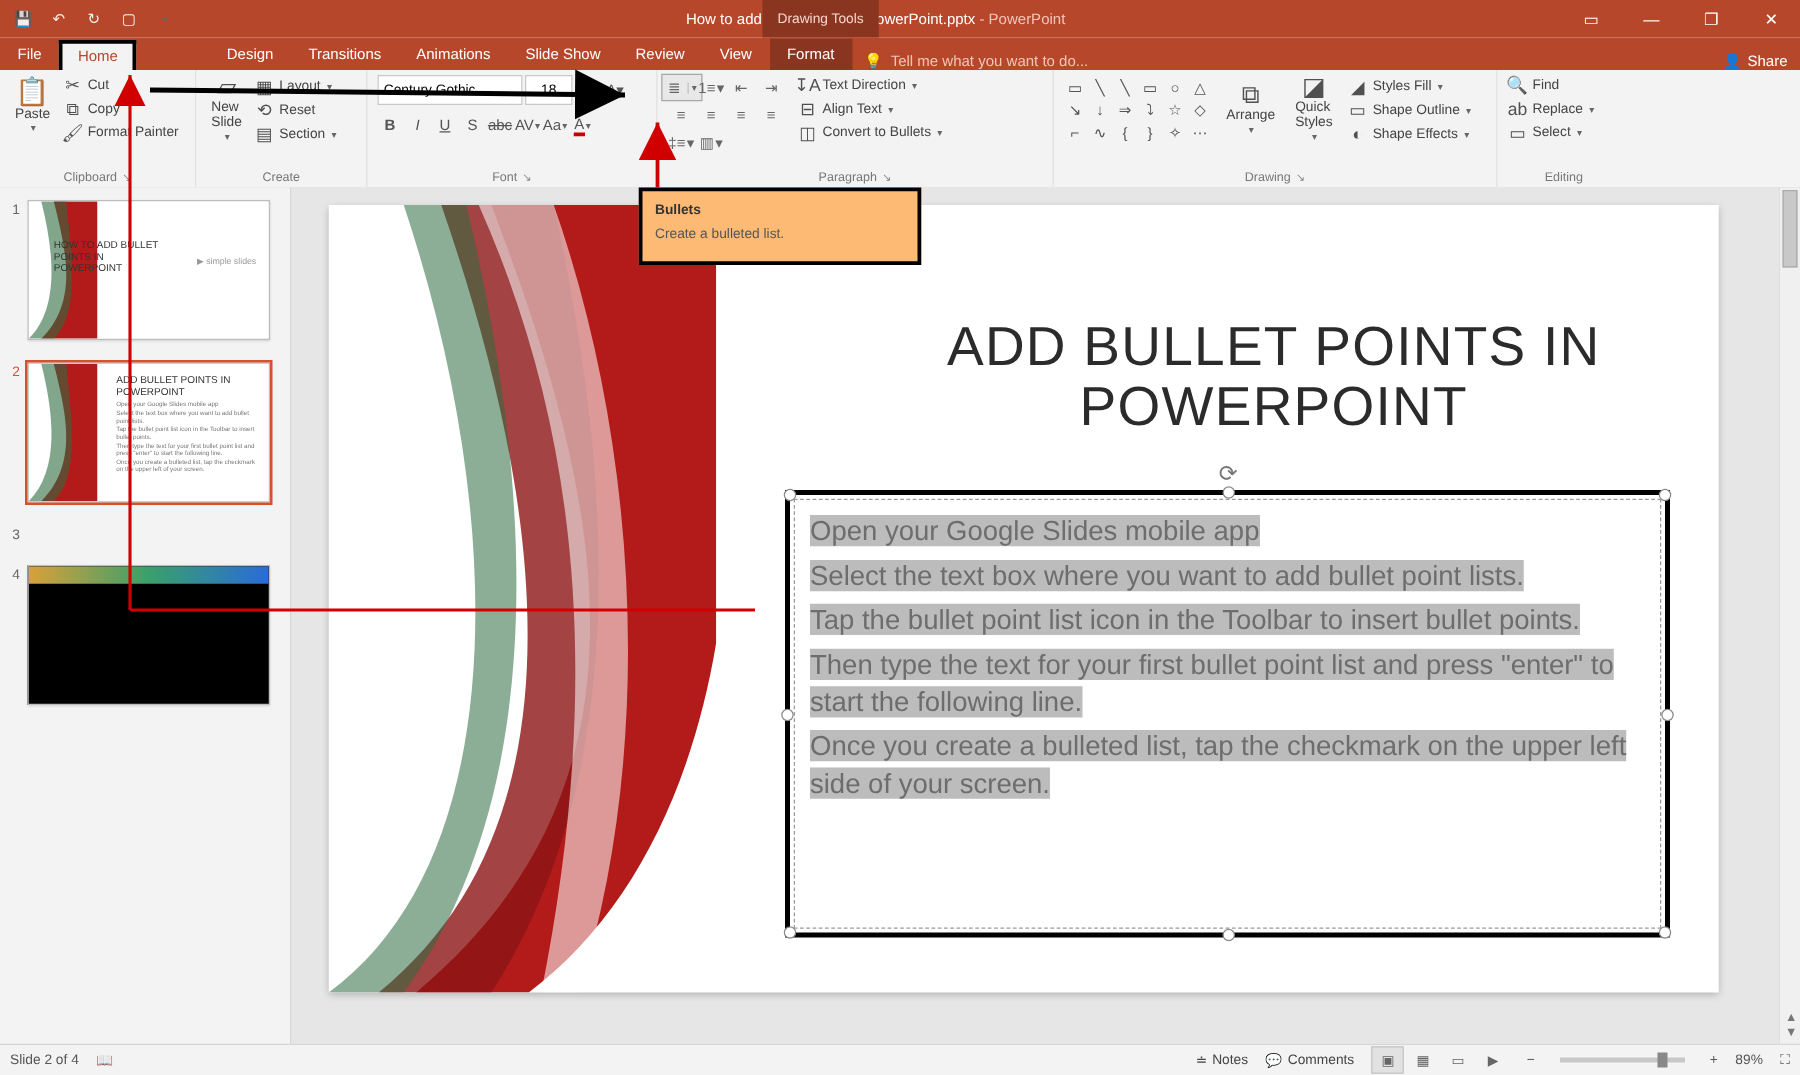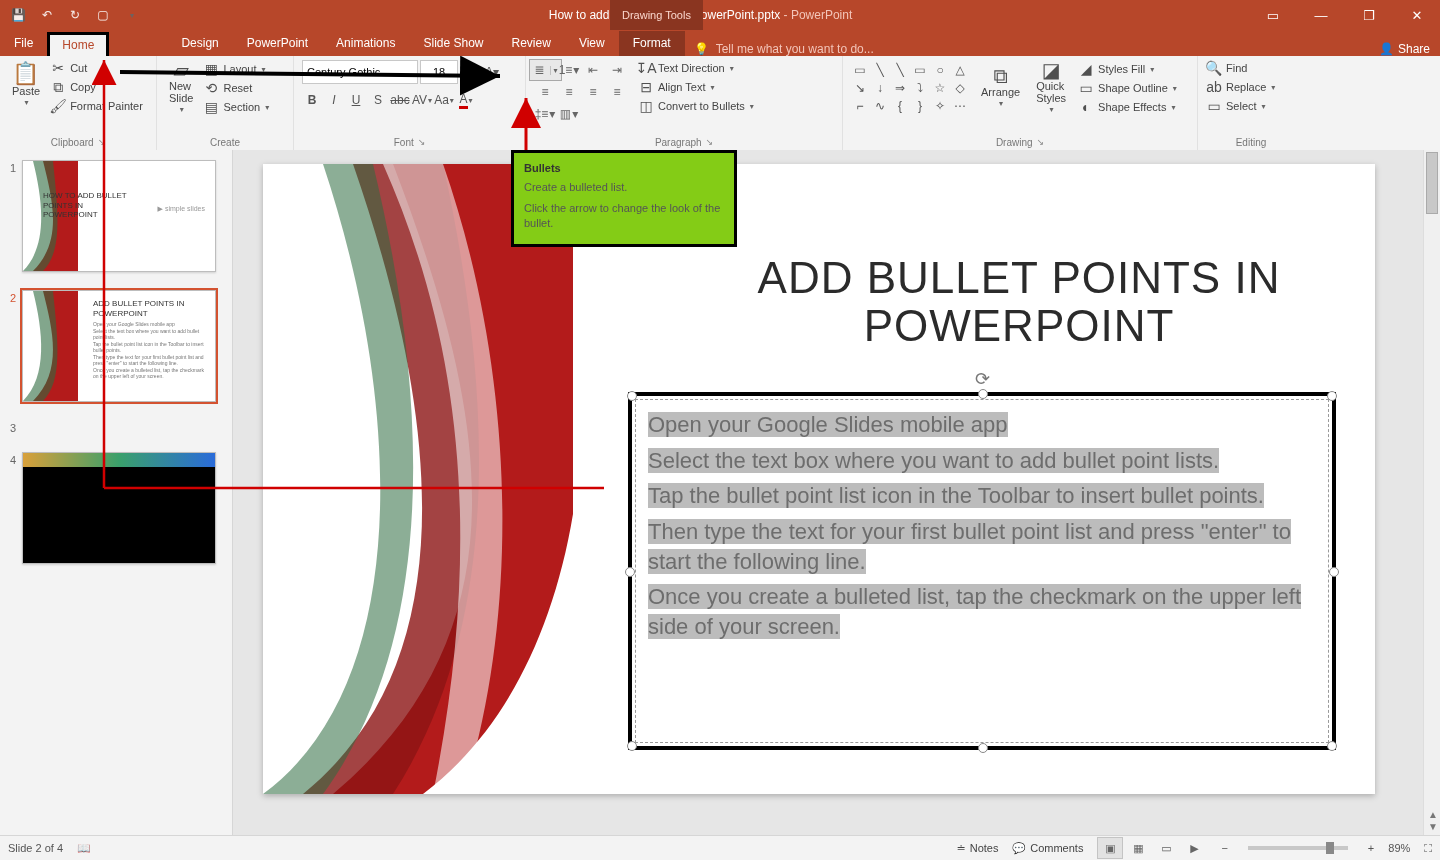--- a/index.html
+++ b/index.html
@@ -30,21 +30,21 @@
   .ic{width:16px;height:16px;display:inline-flex;align-items:center;justify-content:center;font-size:14px;color:#505050}
   .smallbtn{display:flex;align-items:center;gap:4px;font-size:11px;color:#444;white-space:nowrap}
   .drop{font-size:8px;color:#666;margin-left:1px}
   select.fake,input.fake{border:1px solid #c8c8c8;background:#fff;font-size:11px;height:20px}
   
   #bullets-btn{display:flex;align-items:center;border:1px solid #a8a8a8;background:#e8e8e8;height:20px}
   #bullets-btn .main{width:20px;display:flex;align-items:center;justify-content:center}
   #bullets-btn .dd{width:10px;font-size:8px;text-align:center;border-left:1px solid #c0c0c0}
   #bullets-wrap{border:3px solid #000;padding:1px;display:inline-flex}
   
-  #tooltip{position:absolute;left:511px;top:150px;width:200px;border:3px solid #000;background:#84cc16;padding:8px 10px;font-size:11px;color:#555;line-height:1.35;z-index:50}
+  #tooltip{position:absolute;left:511px;top:150px;width:200px;border:3px solid #000;background:#fdba74;padding:8px 10px;font-size:11px;color:#555;line-height:1.35;z-index:50}
   #tooltip .tt-title{font-weight:600;color:#333;margin-bottom:4px}
   #tooltip p{margin:0 0 6px}
   
   #anno-svg{position:absolute;left:0;top:0;pointer-events:none;z-index:60}
   
   #workspace{position:absolute;left:0;top:150px;right:0;bottom:24px;display:flex;background:#e6e6e6}
   #thumbs{width:232px;background:#f3f3f3;border-right:1px solid #d6d6d6;padding-top:10px;overflow:hidden}
   .thumb-row{display:flex;align-items:flex-start;gap:6px;margin:0 8px 18px 6px}
   .thumb-num{font-size:11px;color:#666;width:10px;text-align:right;padding-top:2px}
   .thumb{width:192px;height:110px;background:#fff;border:1px solid #bdbdbd;box-shadow:0 1px 2px rgba(0,0,0,.15);position:relative;overflow:hidden}
@@ -104,21 +104,21 @@
     <span class="wbtn">❐</span>
     <span class="wbtn">✕</span>
   </div>
 </div>
 
 <div id="ribbon-tabs">
   <div class="rtab">File</div>
   <div class="rtab active">Home</div>
   <div class="rtab" style="visibility:hidden">Insert</div>
   <div class="rtab">Design</div>
-  <div class="rtab">PowerPoint</div>
+  <div class="rtab">Transitions</div>
   <div class="rtab">Animations</div>
   <div class="rtab">Slide Show</div>
   <div class="rtab">Review</div>
   <div class="rtab">View</div>
   <div class="rtab" id="format-tab">Format</div>
   <div id="tell-me">
       <span>💡</span>
       <span>Tell me what you want to do...</span>
     </div>
   <div id="share-btn">
@@ -336,21 +336,20 @@
     </div>
     <div class="group-label">
         <span>Editing</span>
       </div>
   </div>
 </div>
 
 <div id="tooltip">
   <div class="tt-title">Bullets</div>
   <p>Create a bulleted list.</p>
-  <p>Click the arrow to change the look of the bullet.</p>
 </div>
 
 <svg id="anno-svg" width="1440" height="860">
   <defs>
     <marker id="ah-black" markerWidth="12" markerHeight="12" refX="10" refY="5" orient="auto">
       <path d="M0,0 L10,5 L0,10 z" fill="#000"></path>
     </marker>
     <marker id="ah-red" markerWidth="12" markerHeight="12" refX="10" refY="5" orient="auto">
       <path d="M0,0 L10,5 L0,10 z" fill="#d00000"></path>
     </marker>

